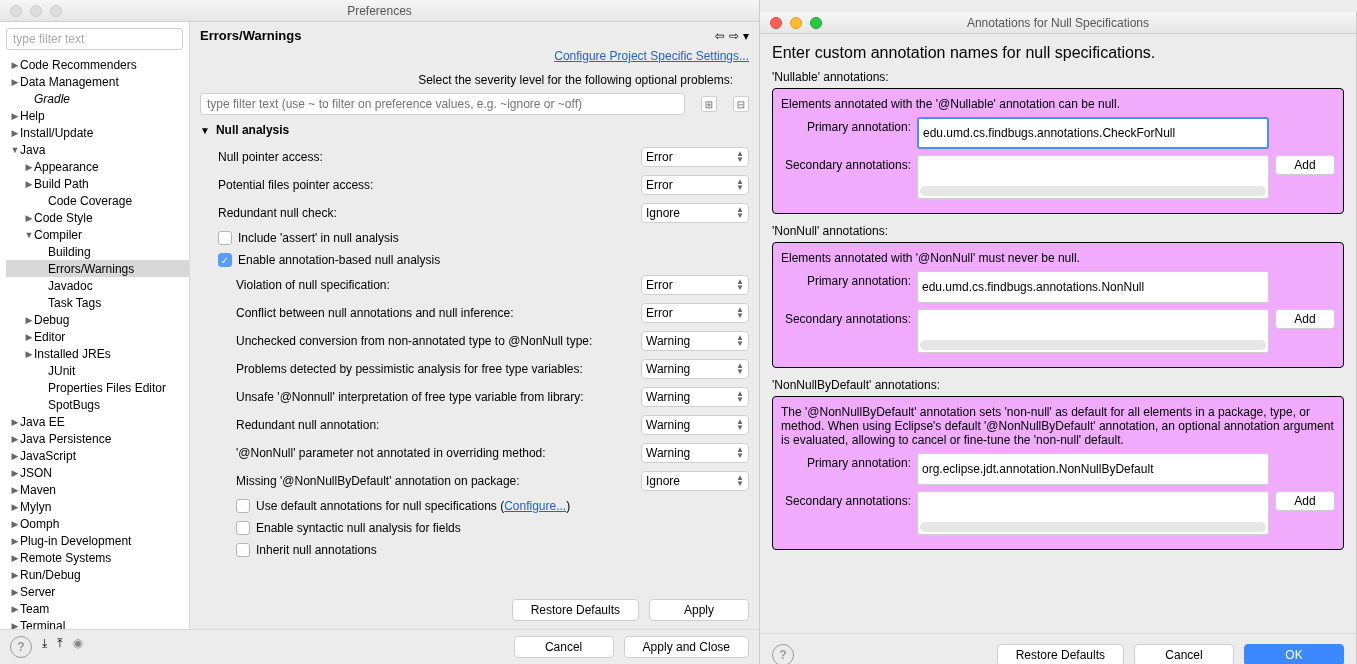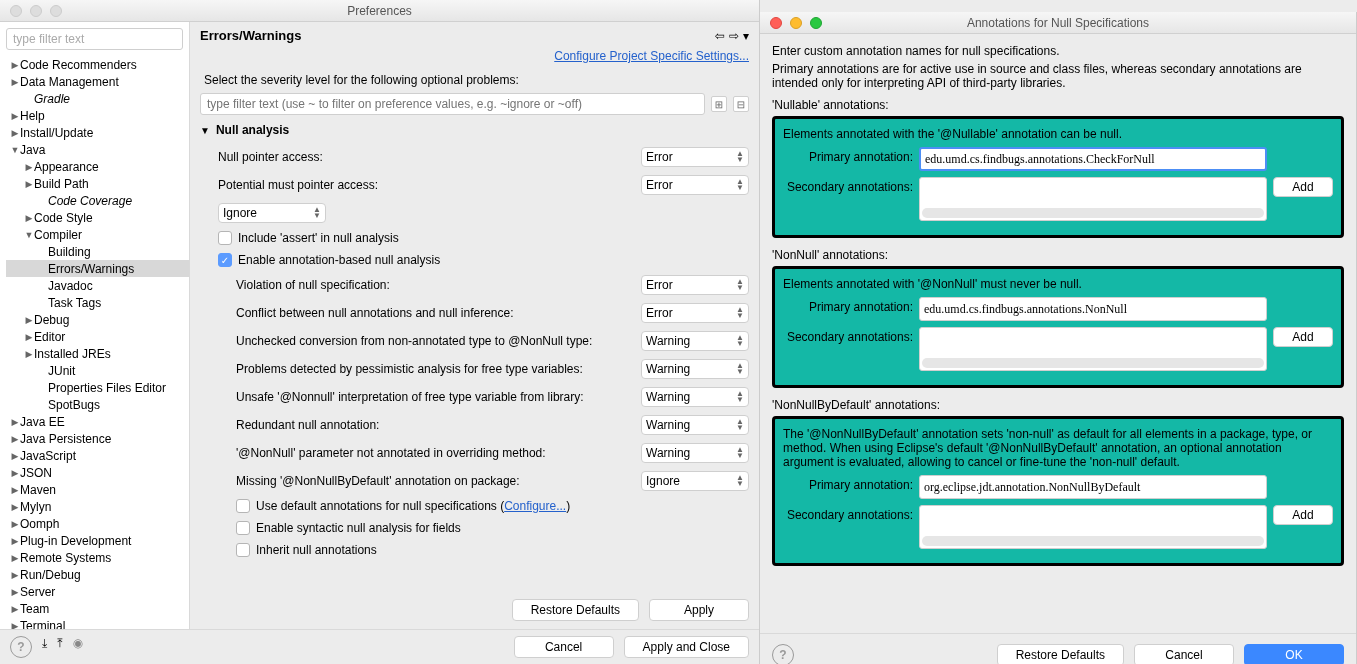--- a/index.html
+++ b/index.html
@@ -27,22 +27,22 @@
 .tree .lbl { white-space: nowrap; }
 
 .main { flex: 1; display: flex; flex-direction: column; min-width: 0; }
 .mhead { display: flex; align-items: center; padding: 6px 10px; }
 .mhead h2 { font-size: 13px; font-weight: bold; flex: 1; }
 .mtool { display: flex; gap: 4px; font-size: 12px; color: #999; }
 .mtool span { cursor: default; }
 .link { color: #2461cc; text-decoration: underline; }
 .link-row { text-align: right; padding: 0 10px 6px; }
 .mcontent { flex: 1; overflow: auto; padding: 0 10px 8px; }
-.intro { margin: 4px 4px 6px; }
-.filter2 { margin-bottom: 8px; display: flex; gap: 6px; align-items: center; }
+.intro { margin: 4px 16px 6px; text-align: right; }
+.filter2 { margin-bottom: 8px; display: flex; gap: 16px; align-items: center; }
 .filter2 input { flex: 1; border: 1px solid #cfcfcf; border-radius: 3px; padding: 3px 6px; }
 .ibtn { width: 16px; height: 16px; border: 1px solid #cfcfcf; border-radius: 2px; background: #fff; display: inline-flex; align-items: center; justify-content: center; font-size: 10px; color: #666; }
 .section-hdr { display: flex; align-items: center; gap: 6px; font-weight: bold; margin: 6px 0; }
 .section-hdr .tw { font-size: 10px; }
 .opt-row { display: flex; align-items: center; padding: 4px 0 4px 18px; gap: 8px; }
 .opt-row .label { flex: 1; }
 .sel-ctl { width: 108px; }
 .sel-box { border: 1px solid #cfcfcf; border-radius: 4px; background: #fff; display: flex; align-items: center; padding: 2px 4px; height: 20px; }
 .sel-box .val { flex: 1; }
 .sel-box .arr { font-size: 8px; color: #666; line-height: 6px; }
@@ -52,29 +52,29 @@
 .chk.on { background: #5b9bff; border-color: #5b9bff; }
 .chk.on::after { content: "✓"; color: #fff; font-size: 10px; }
 .btn { background: #fff; border: 1px solid #cfcfcf; border-radius: 4px; padding: 3px 18px; font-size: 12px; cursor: default; min-width: 100px; text-align: center; white-space: nowrap; }
 .btn.primary { background: #3b88ff; border-color: #3b88ff; color: #fff; }
 .btn-row { display: flex; justify-content: flex-end; gap: 10px; padding: 8px 10px; }
 .bottom { display: flex; align-items: center; padding: 6px 10px; border-top: 1px solid #d9d9d9; }
 .bottom .icons { display: flex; gap: 10px; color: #4b6fb6; font-size: 16px; }
 .bottom .filler { flex: 1; }
 
 .right-body { flex: 1; display: flex; flex-direction: column; padding: 10px 12px 0; overflow: auto; min-height: 0; }
-.rdesc { font-size: 12px; margin-bottom: 4px; }
+.rdesc { font-size: 16px; margin-bottom: 4px; }
 .grp { margin: 4px 0 10px; }
 .grp-title { margin-bottom: 4px; }
-.grp-frame { border: 3px solid #000000; border-radius: 4px; background: #14b8a6; padding: 8px; }
+.grp-frame { border: 1px solid #000000; border-radius: 4px; background: #f0abfc; padding: 8px; }
 .grp-txt { margin-bottom: 6px; }
 .fld { display: flex; align-items: flex-start; gap: 6px; margin-bottom: 6px; }
 .fld .flbl { width: 130px; text-align: right; padding-top: 3px; }
 .fld .fval { flex: 1; }
-.fld input { width: 100%; border: 1px solid #cfcfcf; border-radius: 3px; padding: 2px 4px; height: 24px; font-family: Liberation Serif, serif; }
+.fld input { width: 100%; border: 1px solid #cfcfcf; border-radius: 3px; padding: 2px 4px; height: 32px; }
 .fld input.focus { border: 2px solid #4c8ef5; }
 .multi { width: 100%; background: #fff; border: 1px solid #cfcfcf; border-radius: 3px; height: 44px; position: relative; overflow: hidden; }
 .multi .hbar { position: absolute; left: 2px; right: 2px; bottom: 2px; height: 10px; background: #e6e6e6; border-radius: 5px; }
 .fld .addcol { width: 60px; display: flex; flex-direction: column; gap: 4px; }
 .hr { border-top: 1px solid #d9d9d9; margin-top: auto; }
 .rbottom { display: flex; align-items: center; gap: 10px; padding: 10px 12px; }
 .help { width: 22px; height: 22px; border: 1.5px solid #9a9a9a; border-radius: 50%; display: inline-flex; align-items: center; justify-content: center; color: #9a9a9a; font-weight: bold; }
 </style>
 </head>
 <body>
@@ -117,21 +117,21 @@
             <span class="lbl">Java</span>
           </div>
           <div class="row" style="padding-left: 18px;">
             <span class="tw">▶</span>
             <span class="lbl">Appearance</span>
           </div>
           <div class="row" style="padding-left: 18px;">
             <span class="tw">▶</span>
             <span class="lbl">Build Path</span>
           </div>
-          <div class="row" style="padding-left: 32px; font-style: italic;">
+          <div class="row" style="padding-left: 32px;">
             <span class="tw"></span>
             <span class="lbl">Code Coverage</span>
           </div>
           <div class="row" style="padding-left: 18px;">
             <span class="tw">▶</span>
             <span class="lbl">Code Style</span>
           </div>
           <div class="row" style="padding-left: 18px;">
             <span class="tw">▼</span>
             <span class="lbl">Compiler</span>
@@ -255,29 +255,30 @@
             <div class="opt-row">
               <div class="label">Null pointer access:</div>
               <div class="sel-ctl">
                 <div class="sel-box">
                   <span class="val">Error</span>
                   <span class="arr">▲<br>▼</span>
                 </div>
               </div>
             </div>
             <div class="opt-row">
-              <div class="label">Potential must pointer access:</div>
+              <div class="label">Potential files pointer access:</div>
               <div class="sel-ctl">
                 <div class="sel-box">
                   <span class="val">Error</span>
                   <span class="arr">▲<br>▼</span>
                 </div>
               </div>
             </div>
             <div class="opt-row">
+              <div class="label">Redundant null check:</div>
               <div class="sel-ctl">
                 <div class="sel-box">
                   <span class="val">Ignore</span>
                   <span class="arr">▲<br>▼</span>
                 </div>
               </div>
             </div>
           </div>
         <div class="chk-row">
             <span class="chk"></span>
@@ -400,21 +401,20 @@
   <div class="titlebar">
     <div class="traffic">
       <div class="tdot r"></div>
       <div class="tdot y"></div>
       <div class="tdot g"></div>
     </div>
     <div class="title">Annotations for Null Specifications</div>
   </div>
   <div class="right-body">
     <div class="rdesc">Enter custom annotation names for null specifications.</div>
-    <div class="rdesc">Primary annotations are for active use in source and class files, whereas secondary annotations are intended only for interpreting API of third-party libraries.</div>
     <div id="groups">
         <div class="grp">
           <div class="grp-title">'Nullable' annotations:</div>
           <div class="grp-frame">
             <div class="grp-txt">Elements annotated with the '@Nullable' annotation can be null.</div>
             <div class="fld">
               <div class="flbl">Primary annotation:</div>
               <div class="fval"><input class="focus" value="edu.umd.cs.findbugs.annotations.CheckForNull" style=""></div>
               <div class="addcol"></div>
             </div>

